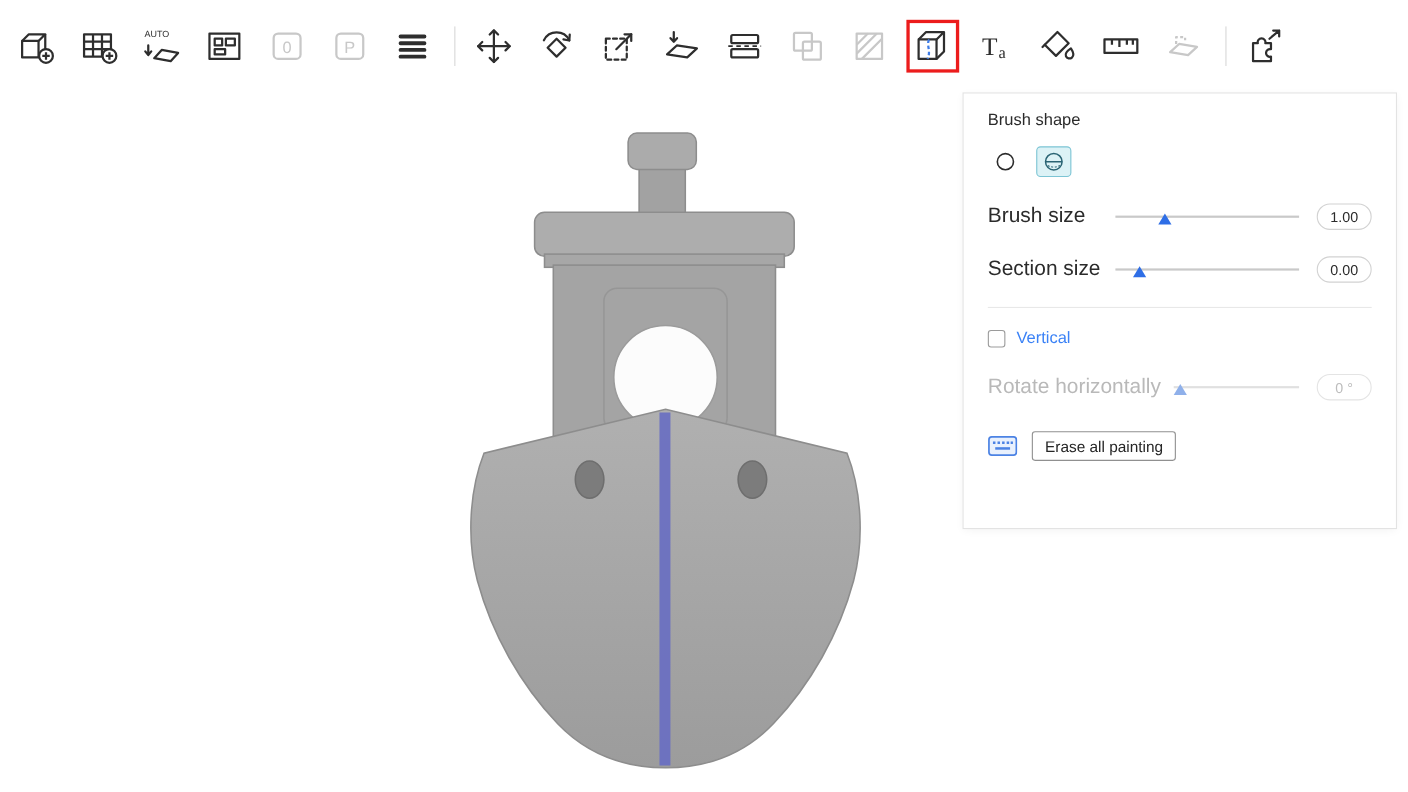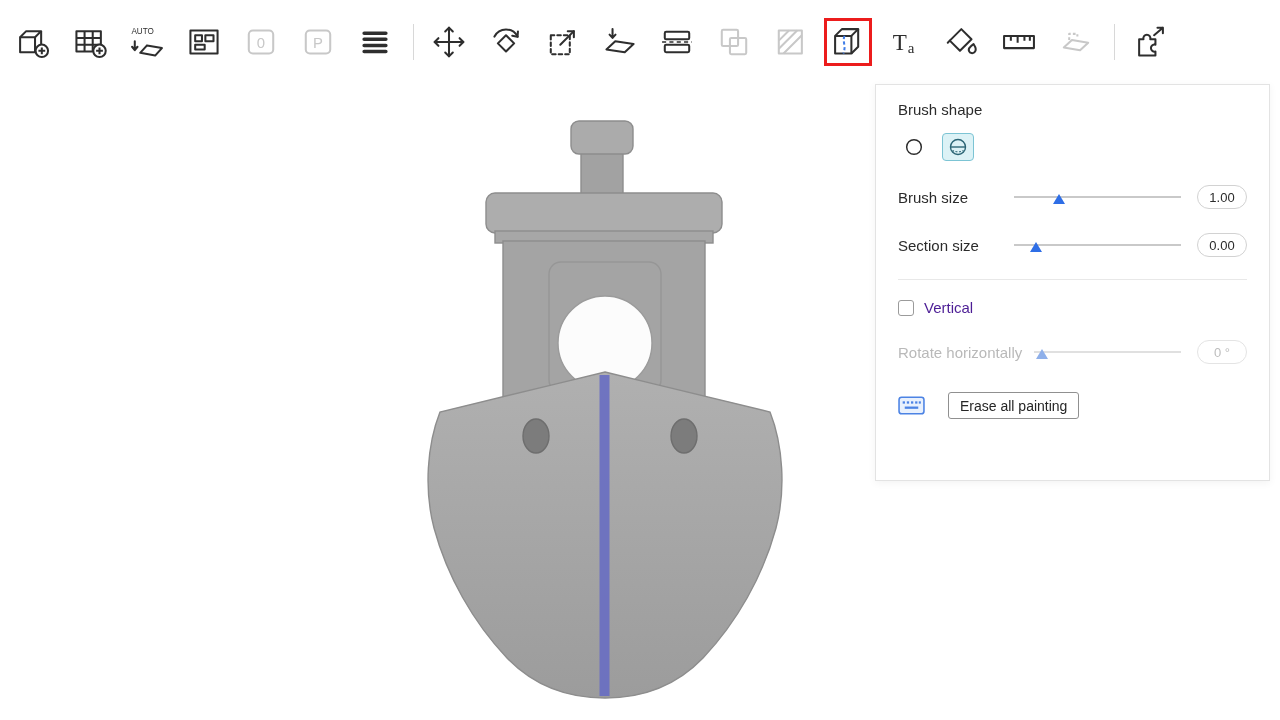--- a/index.html
+++ b/index.html
@@ -15,33 +15,33 @@
   .tool.highlighted{outline:3px solid #ec1c1c;}
   .tb-divider{width:1px;height:36px;background:#d8d8d8;margin:0 14px 0 2px;flex:none;}
 
   .panel{position:absolute;top:84px;left:875px;width:395px;height:397px;box-sizing:border-box;background:#fff;border:1px solid #e3e3e3;box-shadow:0 2px 8px rgba(0,0,0,.05);padding:16px 22px 0 22px;z-index:4;}
   .p-label{font-size:15px;color:#2b2b2b;}
   .shapes{display:flex;align-items:center;gap:12px;margin-top:15px;}
   .shape-opt{width:32px;height:28px;display:flex;align-items:center;justify-content:center;background:none;border:1px solid transparent;border-radius:4px;padding:0;cursor:pointer;}
   .shape-opt svg{width:22px;height:22px;display:block;}
   .shape-opt.selected{background:#dcf2f6;border-color:#7cc4d4;}
   .srow{display:flex;align-items:center;margin-top:24px;}
-  .rlabel{font-size:15px;color:#2b2b2b;flex:none;width:116px;}
+  .rlabel{font-size:19px;color:#2b2b2b;flex:none;width:116px;}
   .slider{flex:1;height:14px;position:relative;margin-right:16px;cursor:pointer;}
   .track{position:absolute;left:0;right:0;top:6px;height:2px;background:#c9c9c9;}
   .thumb{position:absolute;top:4px;width:0;height:0;border-left:6px solid transparent;border-right:6px solid transparent;border-bottom:10px solid #2e6ee6;transform:translateX(-50%);}
   .valbox{width:50px;height:24px;box-sizing:border-box;border:1px solid #d2d2d2;border-radius:12px;font-family:"Liberation Sans",sans-serif;font-size:13px;text-align:center;color:#2b2b2b;flex:none;background:#fff;padding:0;}
   .p-divider{border-top:1px solid #e8e8e8;margin-top:22px;}
-  .chk-row{display:flex;align-items:center;gap:10px;margin-top:19px;font-size:15px;color:#4c1d95;}
+  .chk-row{display:flex;align-items:center;gap:10px;margin-top:19px;font-size:15px;color:#3b82f6;}
   .checkbox{width:16px;height:16px;box-sizing:border-box;border:1px solid #9b9b9b;border-radius:3px;background:#fff;flex:none;cursor:pointer;}
   .srow.disabled .rlabel{color:#b9b9b9;width:auto;margin-right:12px;}
   .srow.disabled .track{background:#e0e0e0;}
   .srow.disabled .thumb{border-bottom-color:#8fb0ea;}
   .srow.disabled .valbox{color:#bdbdbd;border-color:#e4e4e4;}
-  .actions{display:flex;align-items:center;gap:23px;margin-top:28px;}
+  .actions{display:flex;align-items:center;gap:13px;margin-top:28px;}
   .kbd-btn{width:27px;height:21px;border:none;background:none;padding:0;cursor:pointer;}
   .kbd-btn svg{width:100%;height:100%;display:block;}
   .erase-btn{height:27px;padding:0 11px;border:1px solid #909090;border-radius:3px;background:#fff;font-family:"Liberation Sans",sans-serif;font-size:14px;color:#262626;cursor:pointer;}
 </style>
 </head>
 <body>
 
 <div class="viewport">
   <svg width="1280" height="720" viewBox="0 0 1280 720">
     <defs>

